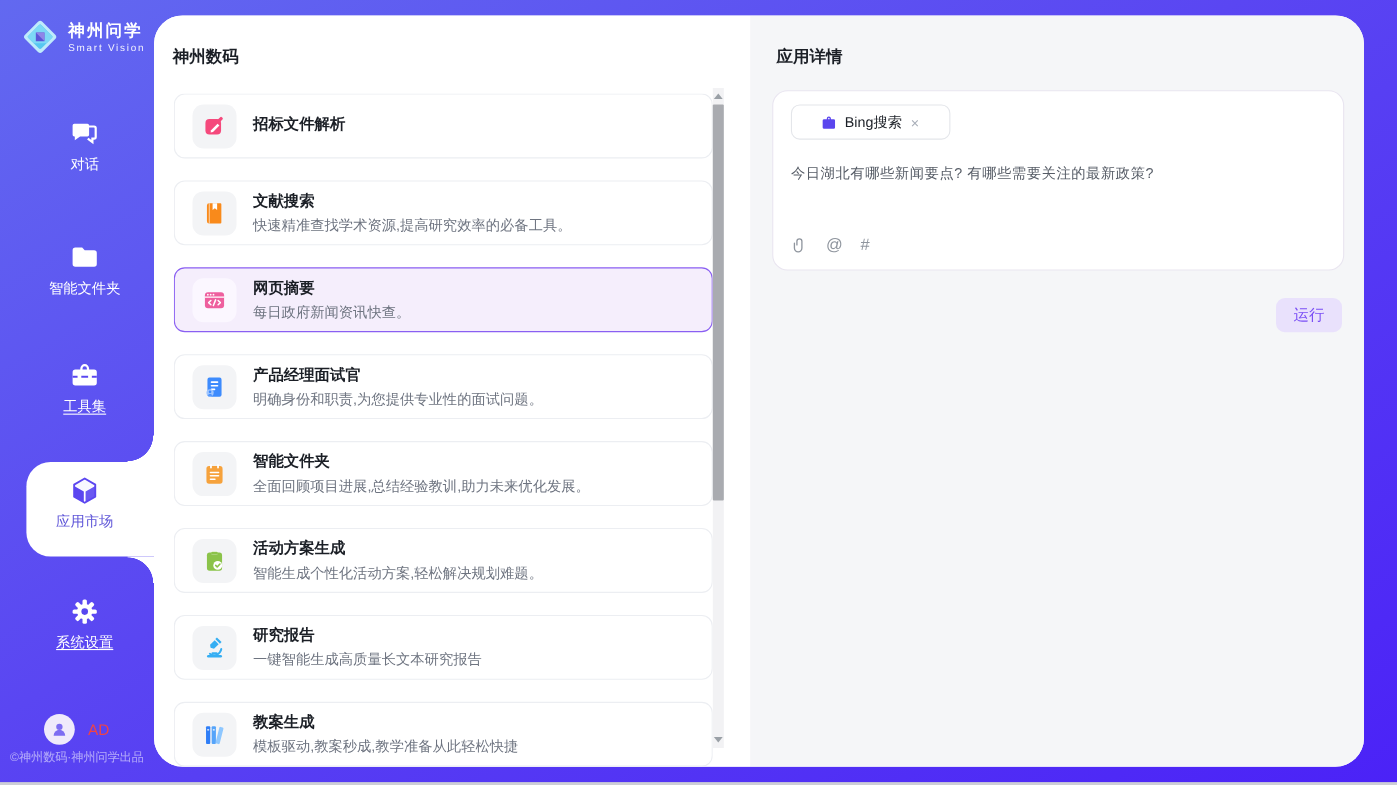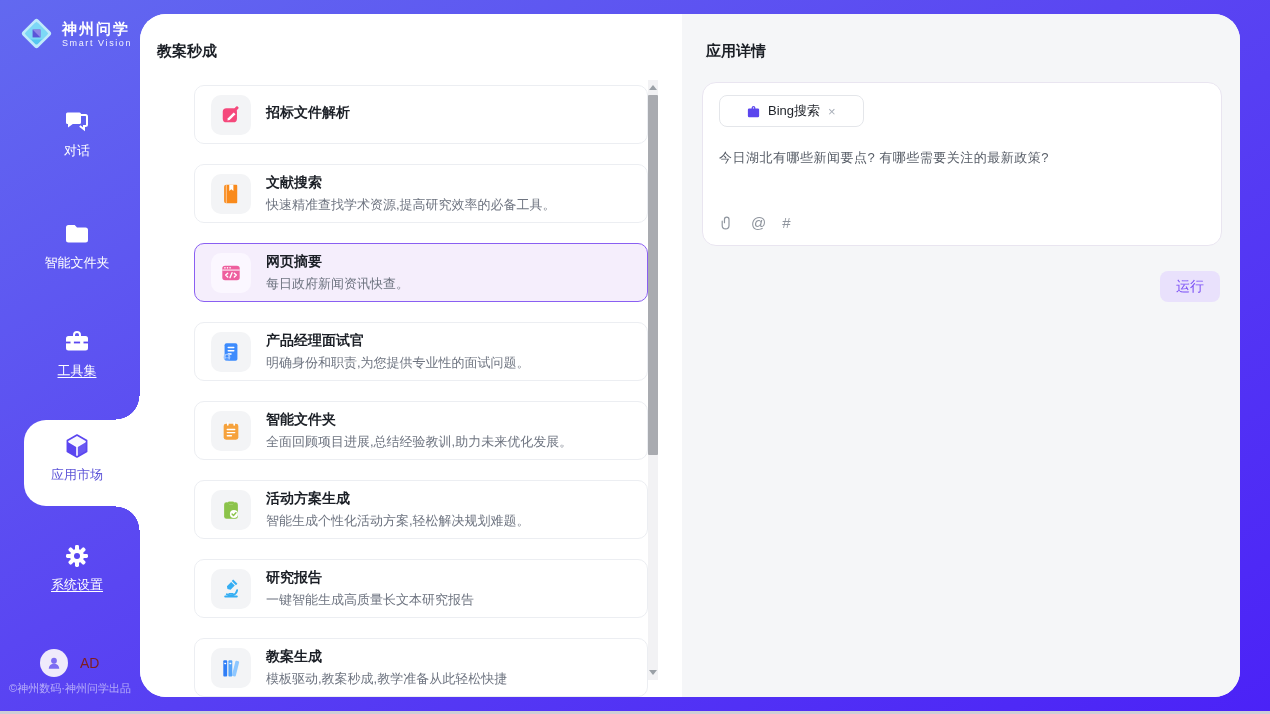--- a/index.html
+++ b/index.html
@@ -25,34 +25,34 @@
   .nav-blob { position:absolute; left:24px; right:0; top:420px; height:86px; background:#fff;
     border-top-left-radius:22px; border-bottom-left-radius:22px; }
   .nav-blob::before { content:""; position:absolute; right:0; top:-24px; width:24px; height:24px;
     background:radial-gradient(circle at 0 0, rgba(0,0,0,0) 23px, #fff 23.5px); }
   .nav-blob::after { content:""; position:absolute; right:0; bottom:-24px; width:24px; height:24px;
     background:radial-gradient(circle at 0 100%, rgba(0,0,0,0) 23px, #fff 23.5px); }
   .nav-item.selected .nav-label { color:#5e55d8; }
   .user-row { position:absolute; left:40px; top:649px; display:flex; align-items:center; gap:12px; }
   .avatar { width:28px; height:28px; border-radius:50%; background:#efeafb; display:flex; align-items:center; justify-content:center; }
   .avatar svg { width:18px; height:18px; }
-  .user-name { color:#7f1d1d; font-size:14px; }
+  .user-name { color:#ef4444; font-size:14px; }
   .copyright { position:absolute; left:0; top:681px; width:140px; text-align:center;
     color:rgba(255,255,255,.55); font-size:11px; white-space:nowrap; }
 
   
   .content { position:absolute; left:140px; top:14px; right:30px; bottom:17px;
     background:#fff; border-radius:26px; overflow:hidden; display:flex; }
 
   
   .list-panel { position:relative; width:542px; flex:none; background:#fff; }
   .panel-title { position:absolute; left:17px; top:28px; font-size:15px; font-weight:bold; color:#1b1f26; }
   .cards { position:absolute; left:18px; top:71px; width:490px; bottom:0; overflow:hidden; }
   .app-card { height:59px; margin-bottom:20px; border:1px solid #eceef2; border-radius:10px;
-    background:#fff; display:flex; align-items:center; gap:15px; padding:0 14px 0 16px; cursor:pointer;margin-left:36px; }
+    background:#fff; display:flex; align-items:center; gap:15px; padding:0 14px 0 16px; cursor:pointer; }
   .app-card.selected { background:#f5eefc; border:1.5px solid #8a5ff2; }
   .tile { width:40px; height:40px; flex:none; border-radius:10px; background:#f3f4f6;
     display:flex; align-items:center; justify-content:center; }
   .app-card.selected .tile { background:#fbf7ff; }
   .tile svg { width:22px; height:22px; display:block; }
   .app-name { font-size:14px; font-weight:bold; color:#1b1f26; margin-bottom:4px; }
   .app-desc { font-size:13px; color:#6e7480; white-space:nowrap; }
 
   
   .scrollbar { position:absolute; left:508px; top:66px; width:10px; height:600px; background:#f2f2f4; }
@@ -150,21 +150,21 @@
       </svg>
     </span>
     <span class="user-name">AD</span>
   </div>
   <div class="copyright">©神州数码·神州问学出品</div>
 </div>
 
 <div class="content">
 
   <section class="list-panel">
-    <h2 class="panel-title">教案秒成</h2>
+    <h2 class="panel-title">神州数码</h2>
     <div class="cards">
         <div class="app-card">
           <span class="tile">
             <span>
               <svg viewBox="0 0 24 24">
                 <rect x="3" y="4.5" width="15.5" height="15.5" rx="4" fill="#f5497c"></rect>
                 <path d="M8.6 15.6 15 9.2l1.9 1.9-6.4 6.4-2.4.5z" fill="#fff"></path>
                 <rect x="15.9" y="2.2" width="3.2" height="6" rx="1.2" transform="rotate(45 17.5 5.2)" fill="#f5497c"></rect>
               </svg>
             </span>

